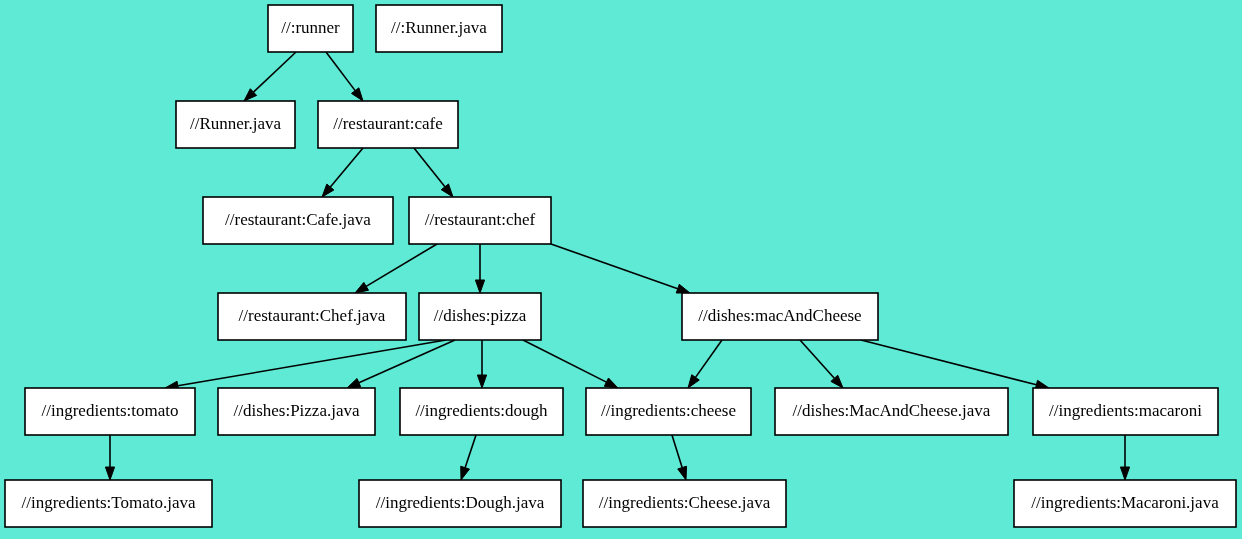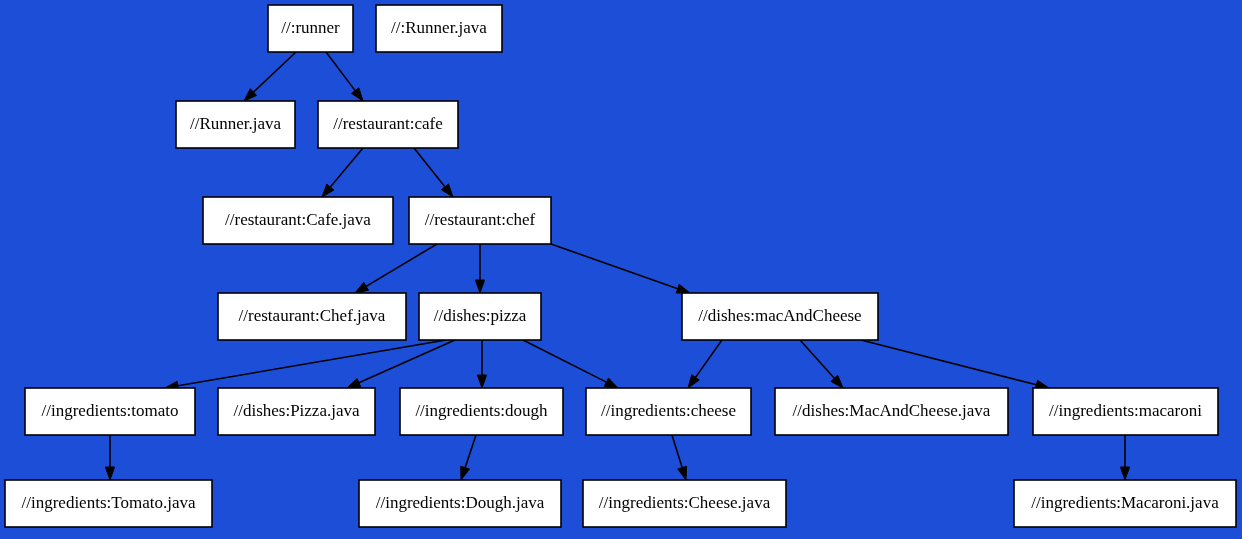--- a/index.html
+++ b/index.html
@@ -4,21 +4,21 @@
 <style>
   html, body {
     margin: 0;
     padding: 0;
     background: #ffffff;
   }
   #graph-canvas {
     position: relative;
     width: 1242px;
     height: 539px;
-    background: #1d4ed8;
+    background: #5eead4;
     overflow: hidden;
     font-family: "Liberation Serif", "DejaVu Serif", serif;
   }
   svg.graph-svg {
     position: absolute;
     top: 0;
     left: 0;
     width: 1242px;
     height: 539px;
   }

